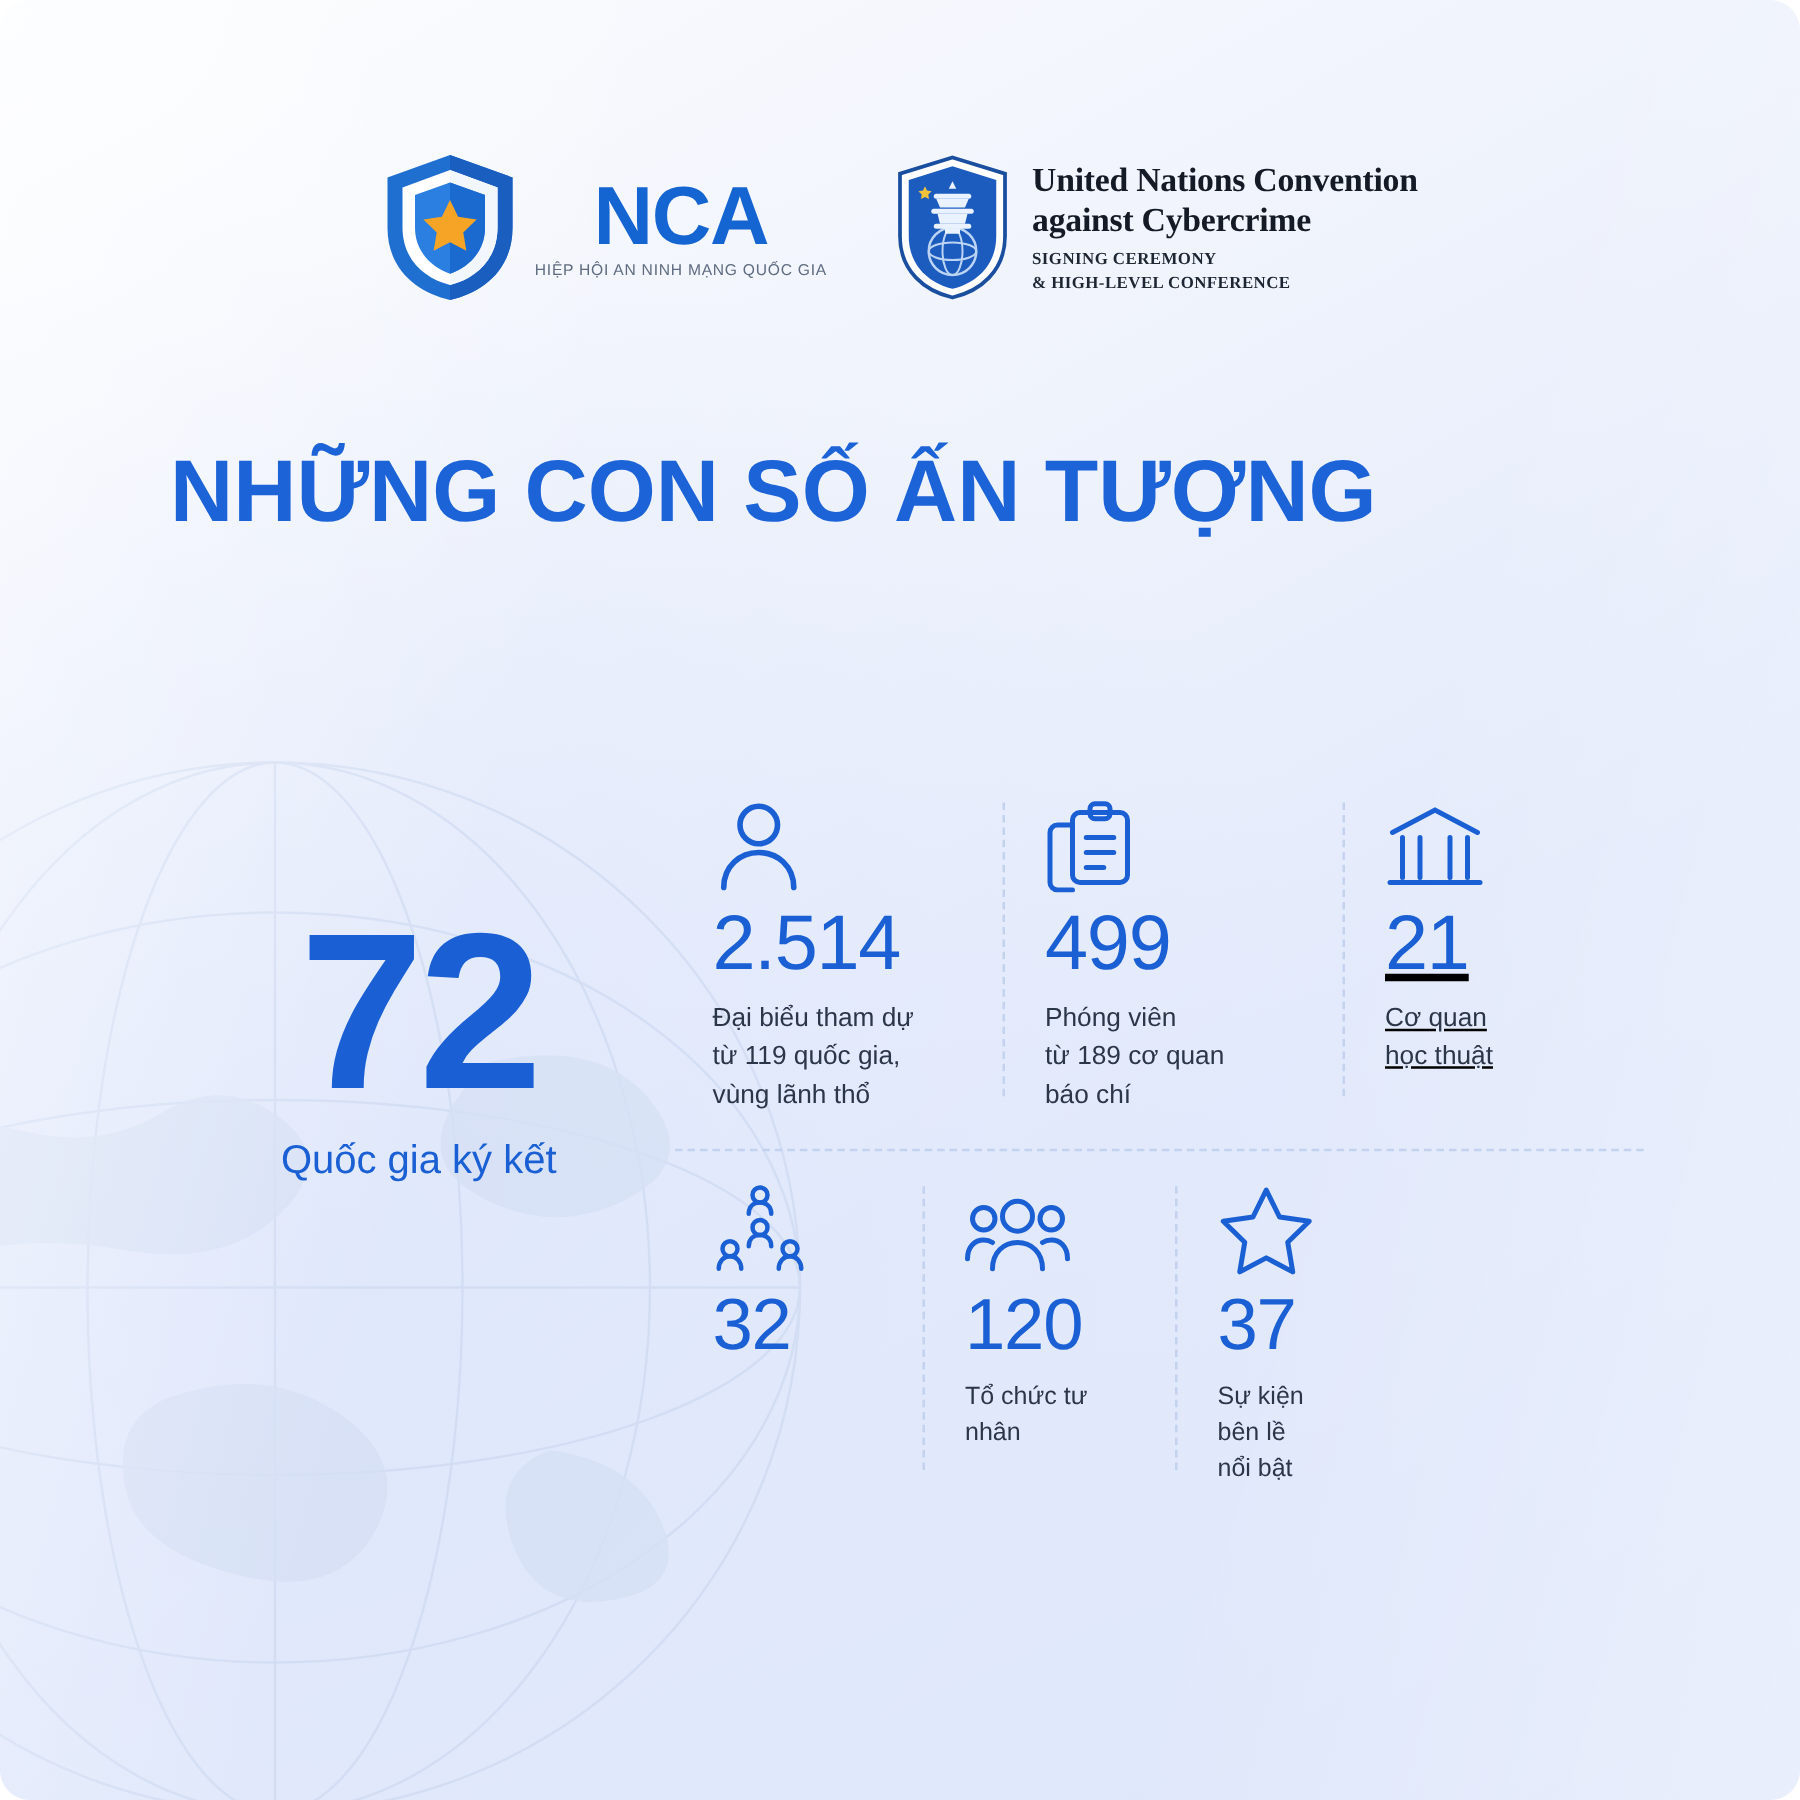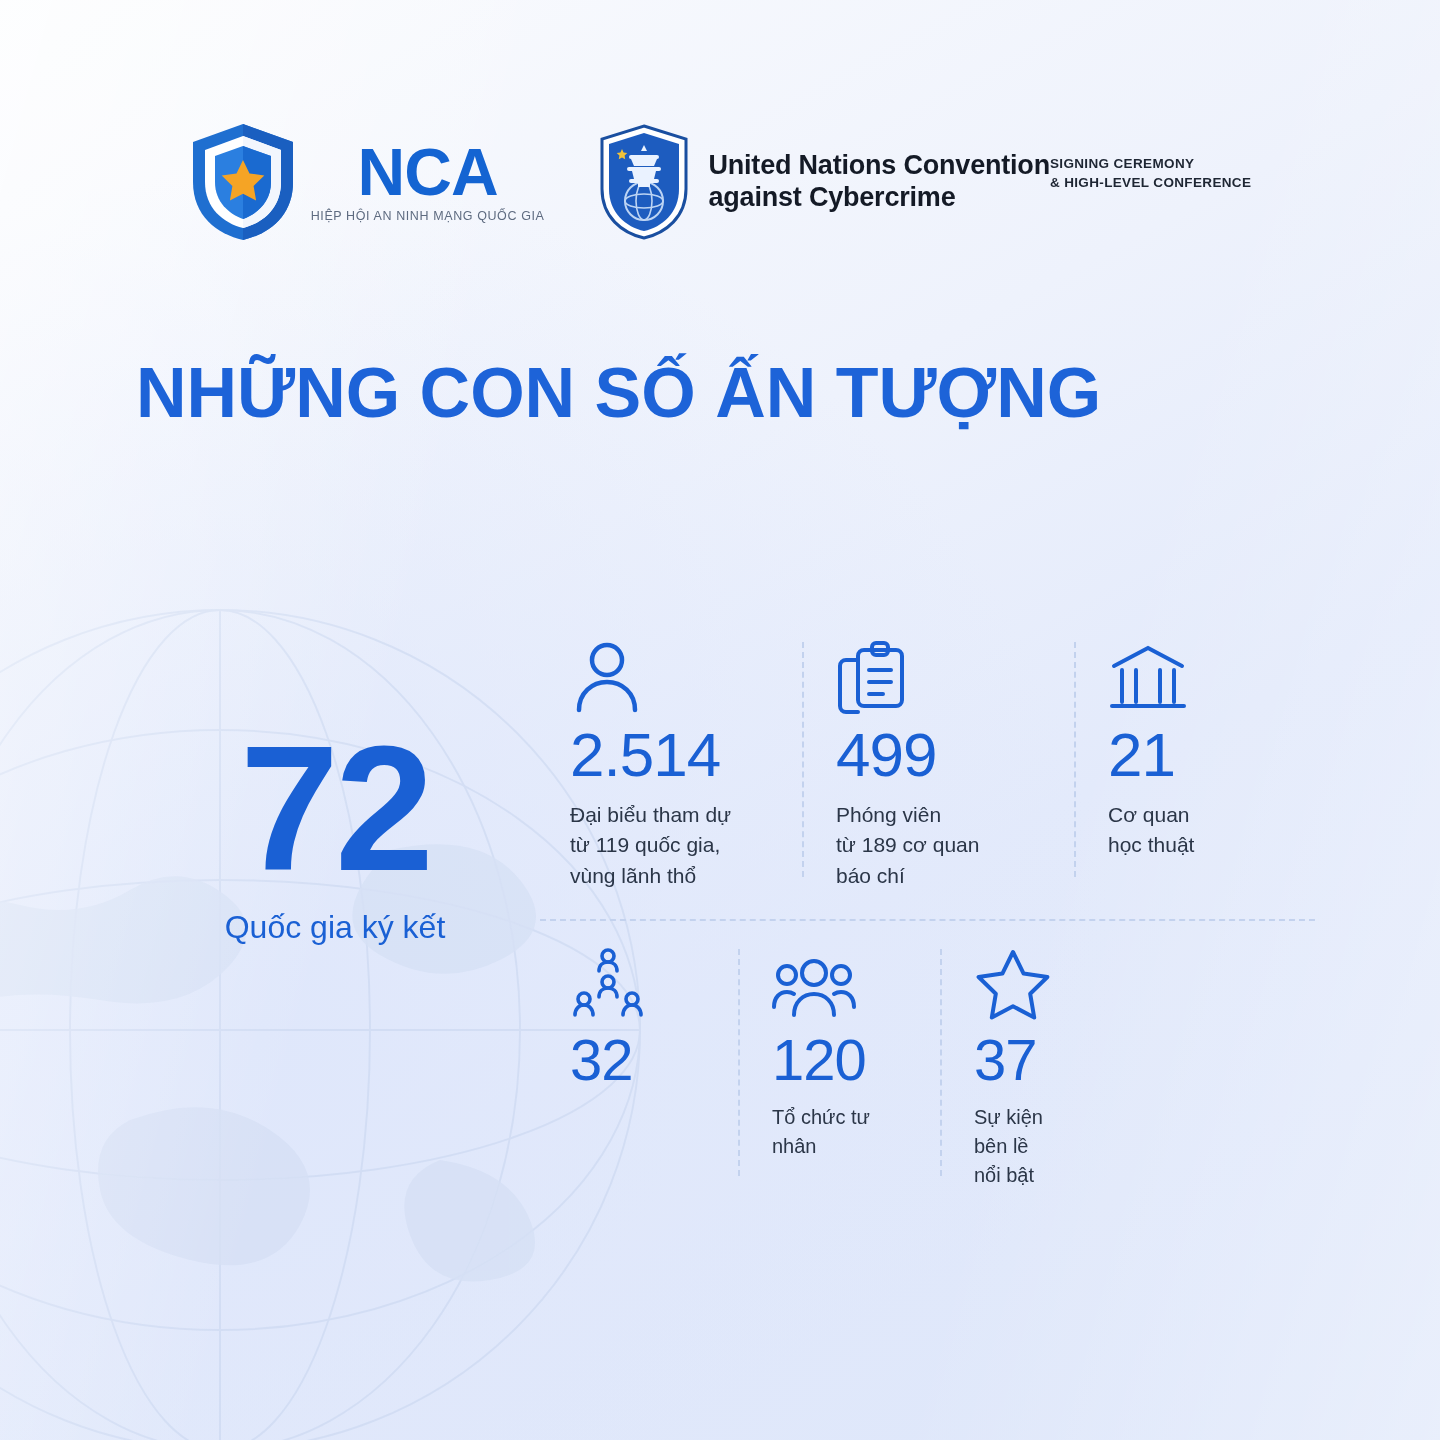--- a/index.html
+++ b/index.html
@@ -8,20 +8,21 @@
     font-family: "Liberation Sans", sans-serif;
     overflow: hidden;
   }
   .canvas {
     position: relative;
     width: 1440px; height: 1440px;
     background:
       radial-gradient(circle at 18% 72%, #dfe7fb 0%, rgba(223,231,251,0) 55%),
       linear-gradient(152deg, #fbfcfe 0%, #eef2fc 38%, #e3eafb 62%, #dde6fa 100%);
     overflow: hidden;
+    border-radius: 24px;
   }
   
   .globe {
     position: absolute;
     left: -250px; top: 600px;
     width: 1000px; height: 900px;
     opacity: 0.5;
     pointer-events: none;
   }
   .sheen {
@@ -40,21 +41,21 @@
   .nca-text { display: flex; flex-direction: column; align-items: center; }
   .nca-word {
     font-size: 66px; font-weight: 700; letter-spacing: -1px;
     color: #1464d2; line-height: 0.95;
   }
   .nca-sub {
     font-size: 12.5px; letter-spacing: 0.6px; color: #5e6b80;
     margin-top: 6px; white-space: nowrap;
   }
   .un-logo { display: flex; align-items: center; gap: 18px; }
-  .un-text { display: flex; flex-direction: row; }
+  .un-text { display: flex; flex-direction: column; font-family: Liberation Serif, serif; }
   .un-title {
     font-size: 27px; font-weight: 700; color: #141a26;
     line-height: 1.18; letter-spacing: -0.2px; white-space: nowrap;
   }
   .un-sub {
     margin-top: 4px;
     font-size: 13.5px; font-weight: 700; letter-spacing: 0.35px;
     color: #1e2633; line-height: 1.42; white-space: nowrap;
   }
 
@@ -103,21 +104,21 @@
     font-size: 62px; font-weight: 400; color: #1a60d4;
     line-height: 1.0; margin-top: 10px; letter-spacing: -1px;
   }
   .stat-label {
     margin-top: 14px;
     font-size: 21px; color: #2b3648; line-height: 1.45;
     white-space: pre-line;
   }
   .row.top .c1 { width: 262px; padding-left: 30px; }
   .row.top .c2 { width: 272px; }
-  .row.top .c3 { width: 240px; }
+  .row.top .c3 { width: 240px; text-decoration: underline; }
   .row.bottom .c1 { width: 198px; padding-left: 30px; }
   .row.bottom .c2 { width: 202px; }
   .row.bottom .c3 { width: 166px; }
   .row.bottom .c4 { width: 200px; }
   .row.bottom .stat-num { font-size: 58px; }
   .row.bottom .stat-label { font-size: 20px; }
 </style>
 </head>
 <body>
 

